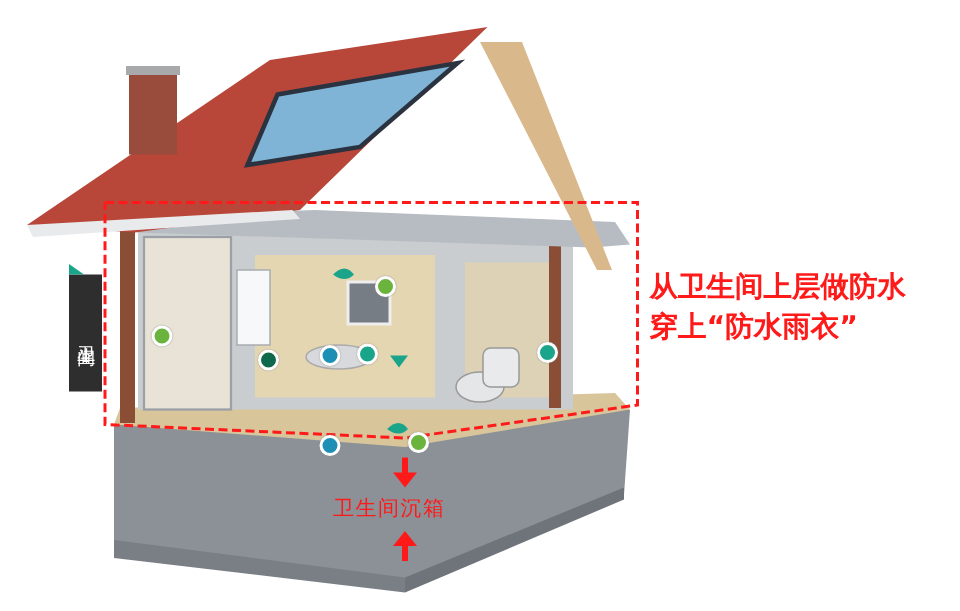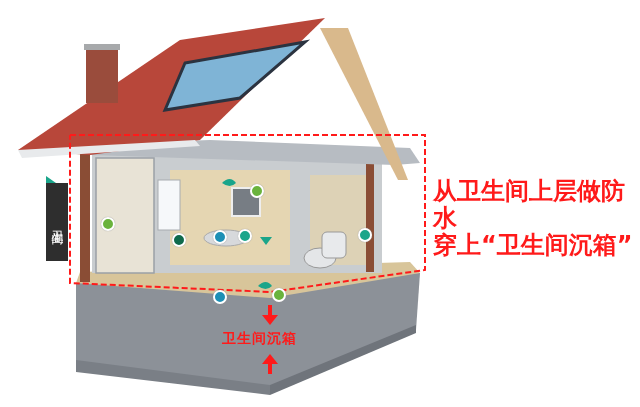--- a/index.html
+++ b/index.html
@@ -4,23 +4,23 @@
 <style>
   html, body { margin:0; padding:0; }
   body { width:640px; height:407px; background:#ffffff; position:relative; overflow:hidden;
          font-family:"DejaVu Sans", sans-serif; }
   svg.scene { position:absolute; left:0; top:0; }
   .side-label { position:absolute; left:46px; top:183px; width:22px; height:78px; background:#2e2e2e;
                 color:#ffffff; font-size:12px; line-height:15px; writing-mode:vertical-rl; text-orientation:upright;
                 display:flex; align-items:center; justify-content:center; letter-spacing:1px; }
   .side-label .tab { position:absolute; left:0; top:-7px; width:0; height:0;
                 border-left:0 solid transparent; border-right:10px solid transparent; border-bottom:7px solid #1aa58a; }
-  .note { position:absolute; left:433px; top:178px; color:#ff1a1a; font-weight:bold; font-size:24px; line-height:27px;
+  .note { position:absolute; left:433px; top:178px; color:#ff1a1a; font-weight:bold; font-size:19px; line-height:27px;
           font-family:"DejaVu Sans", sans-serif; letter-spacing:0px; }
-  .sink-label { position:absolute; left:222px; top:330px; color:#ff1a1a; font-weight:bold; font-size:14px;
+  .sink-label { position:absolute; left:222px; top:330px; color:#ff1a1a; font-weight:normal; font-size:14px;
                 letter-spacing:1px; }
   .dot { position:absolute; width:10px; height:10px; border-radius:50%; border:2px solid #fff; box-shadow:0 0 1px #888; }
 </style>
 </head>
 <body>
 
 <svg class="scene" width="640" height="407" viewBox="0 0 640 407">
 
   <polygon points="76,283 420,273 416,330 270,392 76,370" fill="#8c9198"></polygon>
   <polygon points="76,360 270,385 270,395 76,372" fill="#7a7f86"></polygon>
@@ -81,16 +81,16 @@
 <div class="dot" style="left:213px;top:290px;background:#1d8fb5"></div>
 <div class="dot" style="left:272px;top:288px;background:#6ab33d"></div>
 
 <div class="side-label">
   <span class="tab"></span>
   <span>卫生间</span>
 </div>
 
 <div class="note">
   <div>从卫生间上层做防水</div>
-  <div>穿上“卫生间沉箱”</div>
+  <div>穿上“防水雨衣”</div>
 </div>
 
 <div class="sink-label">卫生间沉箱</div>
 
 </body></html>

